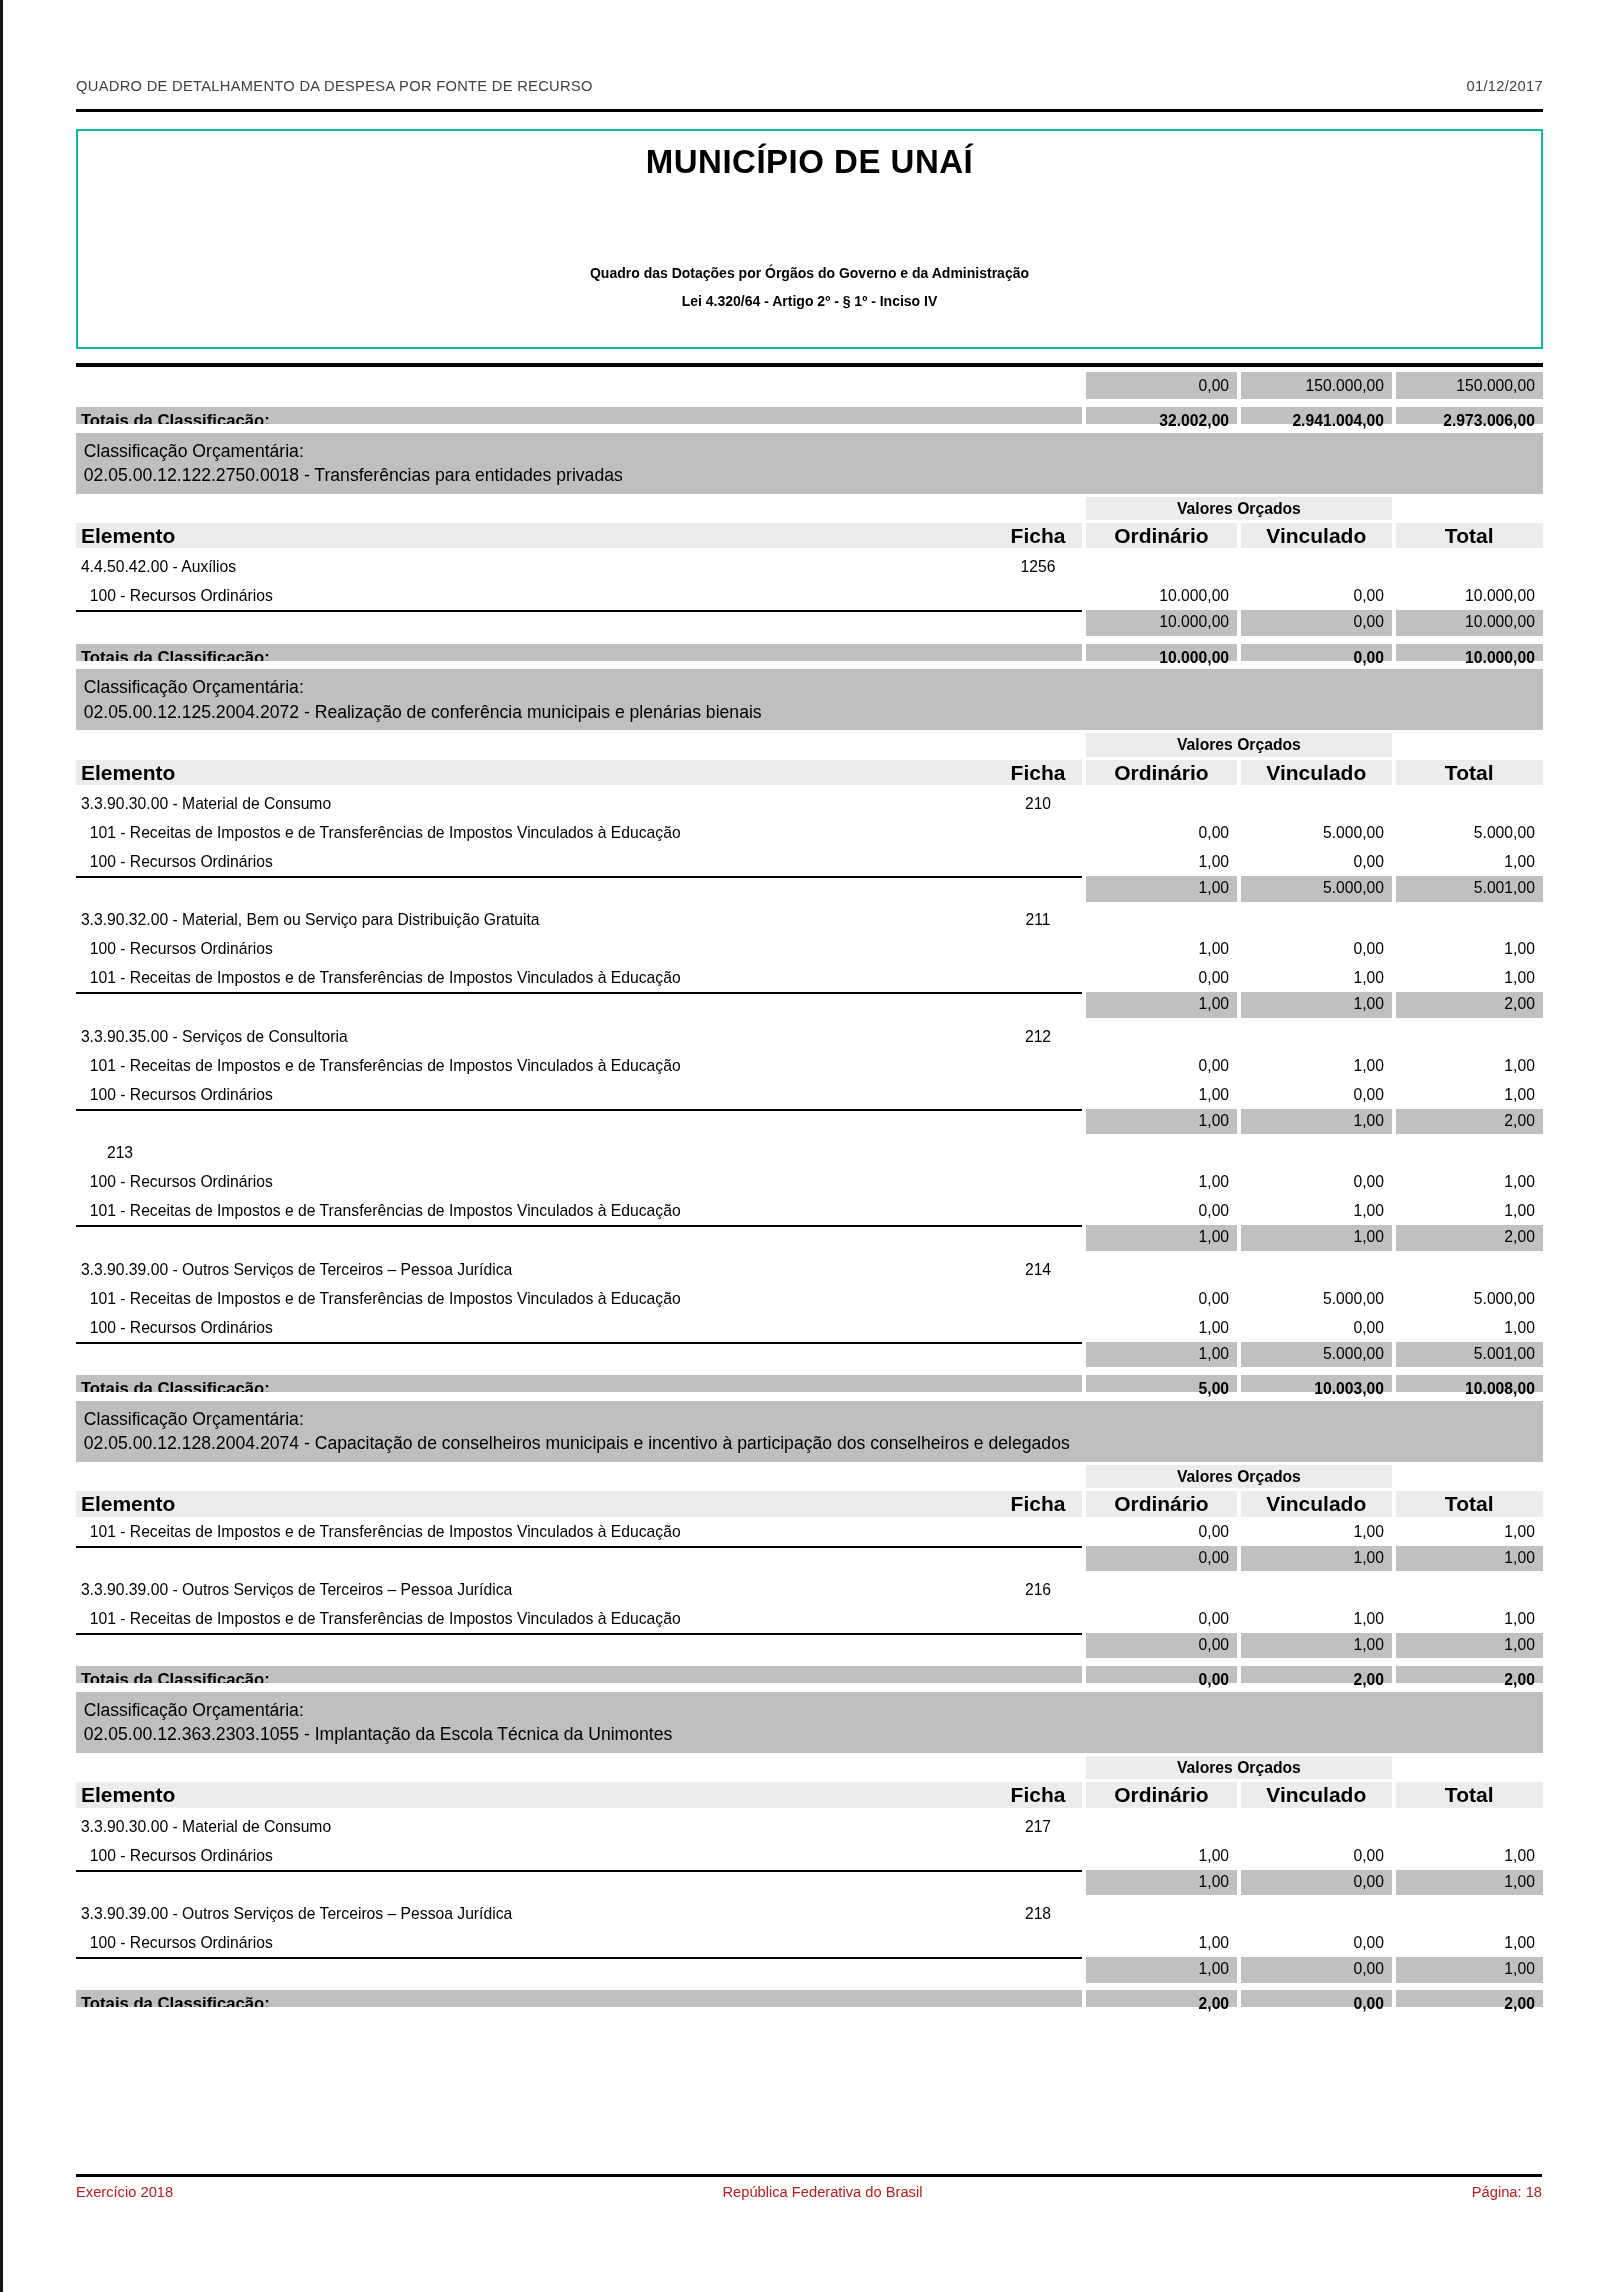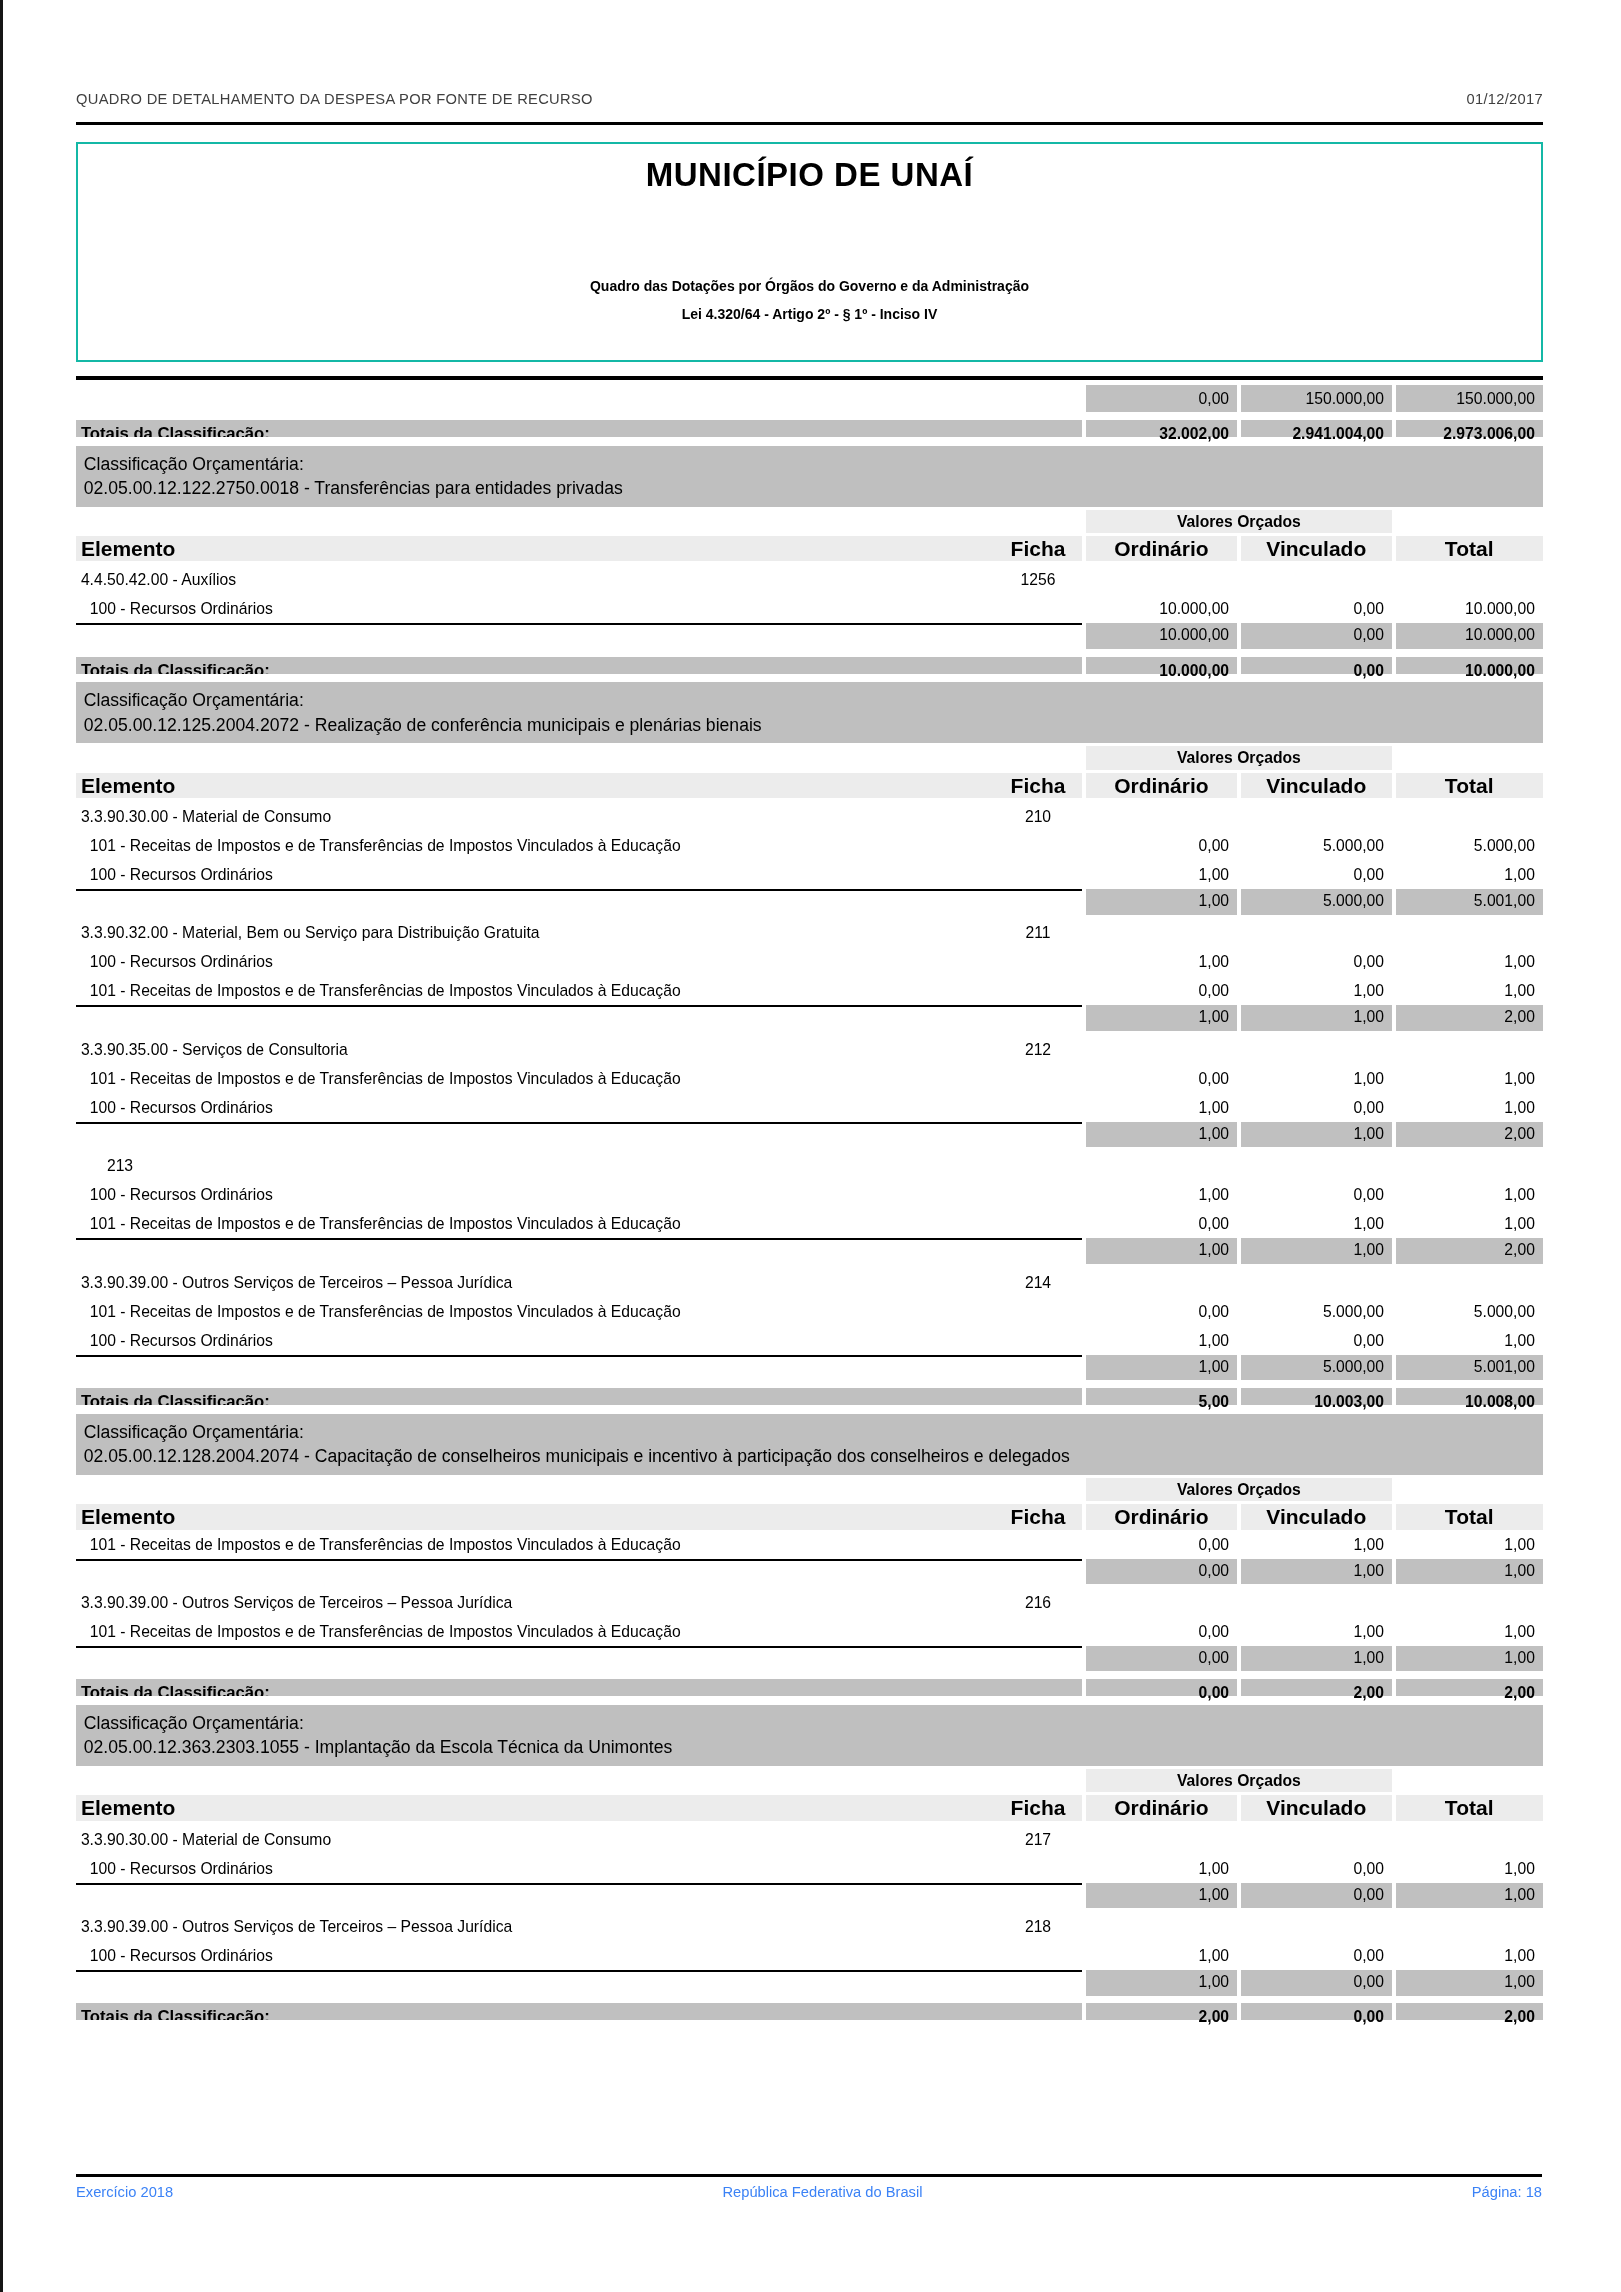--- a/index.html
+++ b/index.html
@@ -8,21 +8,21 @@
     position: relative;
     background: #ffffff;
     font-family: "Liberation Sans", "DejaVu Sans", sans-serif;
     color: #000;
     overflow: hidden;
   }
   .scan-edge { position:absolute; left:0; top:0; bottom:0; width:2.9px; background:#151515; }
   .content { margin-left:76px; margin-right:78px; }
 
   .page-header { display:flex; justify-content:space-between; padding-top:78px;
-                 font-size:14.7px; color:#3f3f3f; letter-spacing:0.3px;margin-top:13px; }
+                 font-size:14.7px; color:#3f3f3f; letter-spacing:0.3px; }
   .rule  { height:2.9px; background:#000; margin-top:14.7px; }
   .rule2 { height:3.9px; background:#000; margin-top:13.7px; }
 
   .title-box { margin-top:17.6px; height:220px; border:2px solid #14b8a6; text-align:center; background:#fff; }
   .muni { font-size:33px; font-weight:bold; margin-top:11.8px; letter-spacing:0.5px; }
   .subtitle { margin-top:78px; font-size:14px; font-weight:bold; line-height:28px; }
 
   .row { display:flex; }
   .spacer { flex:0 0 1006px; }
   .cell-label { flex:0 0 1006px; padding-left:4.9px; overflow:hidden; white-space:nowrap; }
@@ -51,21 +51,21 @@
   .elem-name { flex:1 1 auto; padding-left:4.9px; white-space:nowrap; overflow:hidden; }
   .elem-ficha { flex:0 0 88px; text-align:center; }
   .elem-right { flex:0 0 461px; }
   .src-row { height:29px; line-height:29px; font-size:15.7px; }
   .src-name { flex:0 0 1006px; padding-left:13.7px; white-space:nowrap; overflow:hidden; }
   .subtotal-row { height:25.5px; line-height:23.5px; }
   .subtotal-row .spacer { border-top:2.9px solid #000; }
 
   .footer-line { position:absolute; left:76px; width:1466px; top:2174px; height:2.9px; background:#000; }
   .footer-text { position:absolute; left:76px; width:1466px; top:2184px; display:flex;
-                 justify-content:space-between; font-size:14.7px; color:#3b82f6; }
+                 justify-content:space-between; font-size:14.7px; color:#b91c1c; }
 </style>
 </head>
 <body>
 
 <div class="scan-edge"></div>
 
 <div class="content">
 
   <div class="page-header">
     <span>QUADRO DE DETALHAMENTO DA DESPESA POR FONTE DE RECURSO</span>

